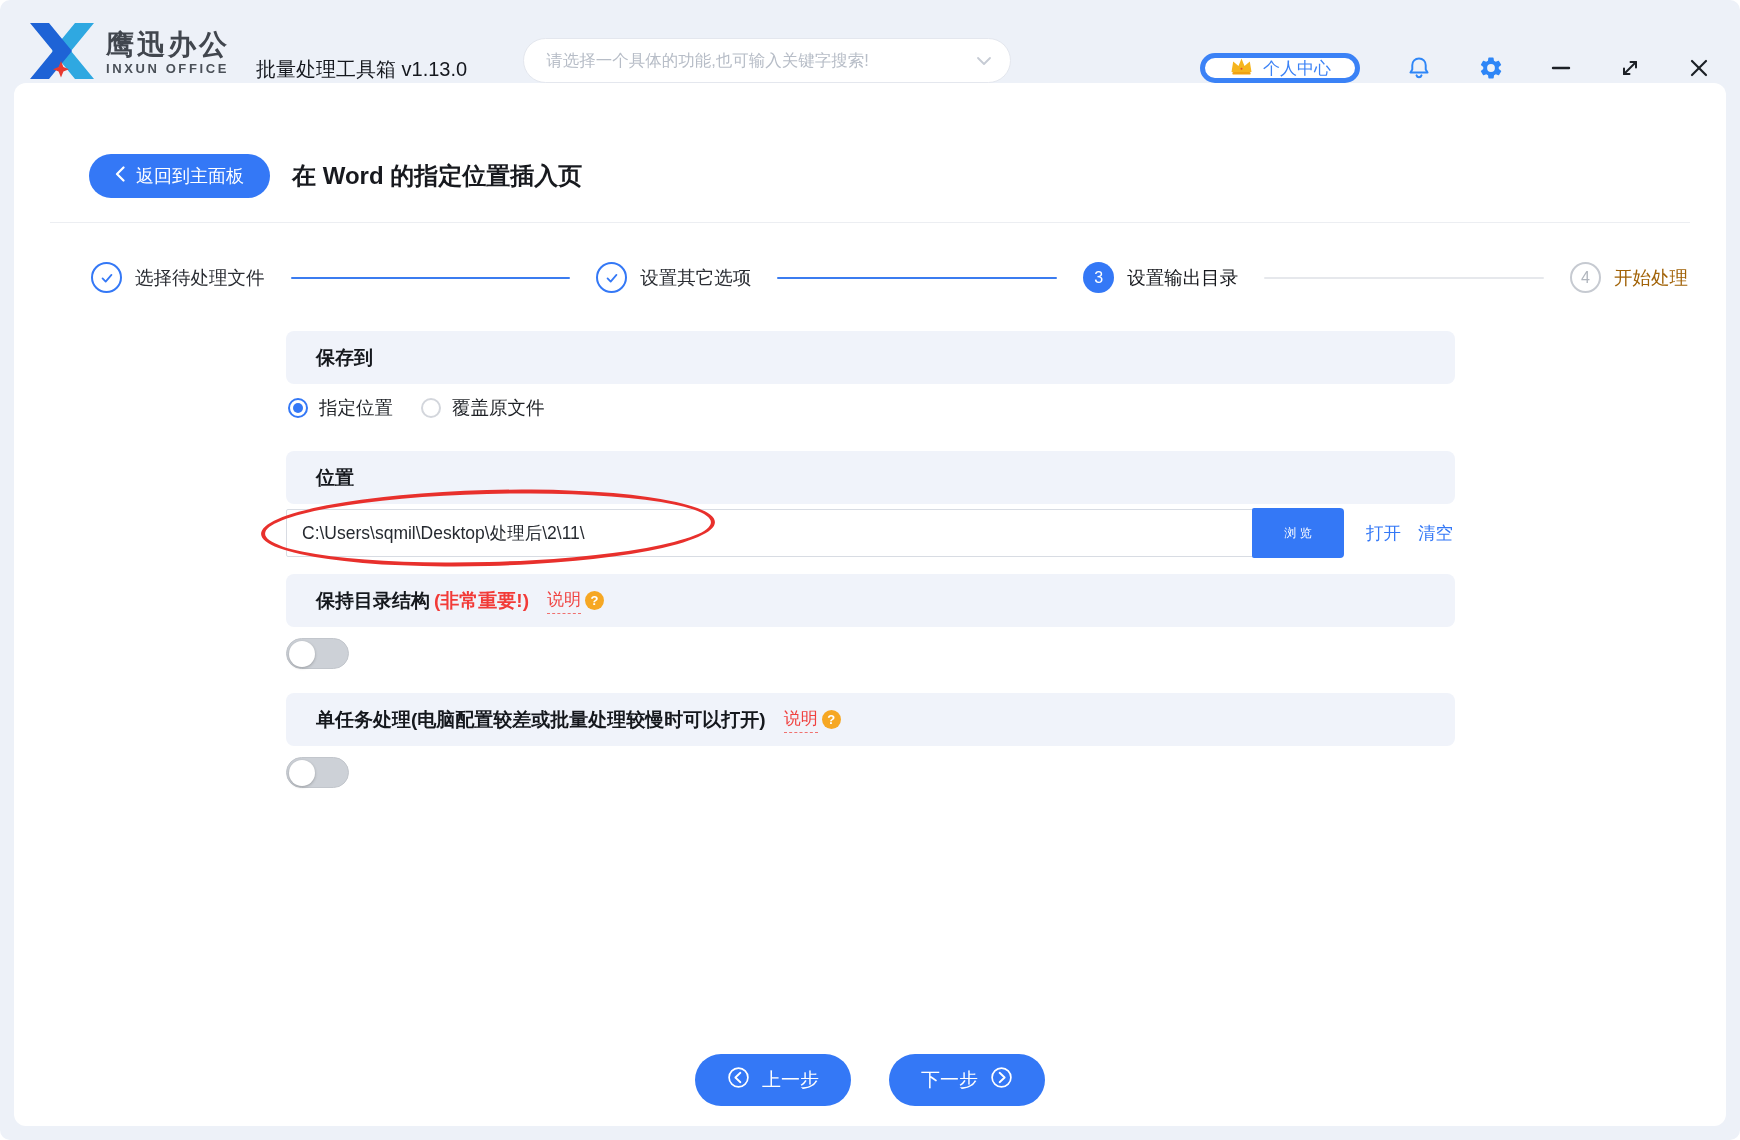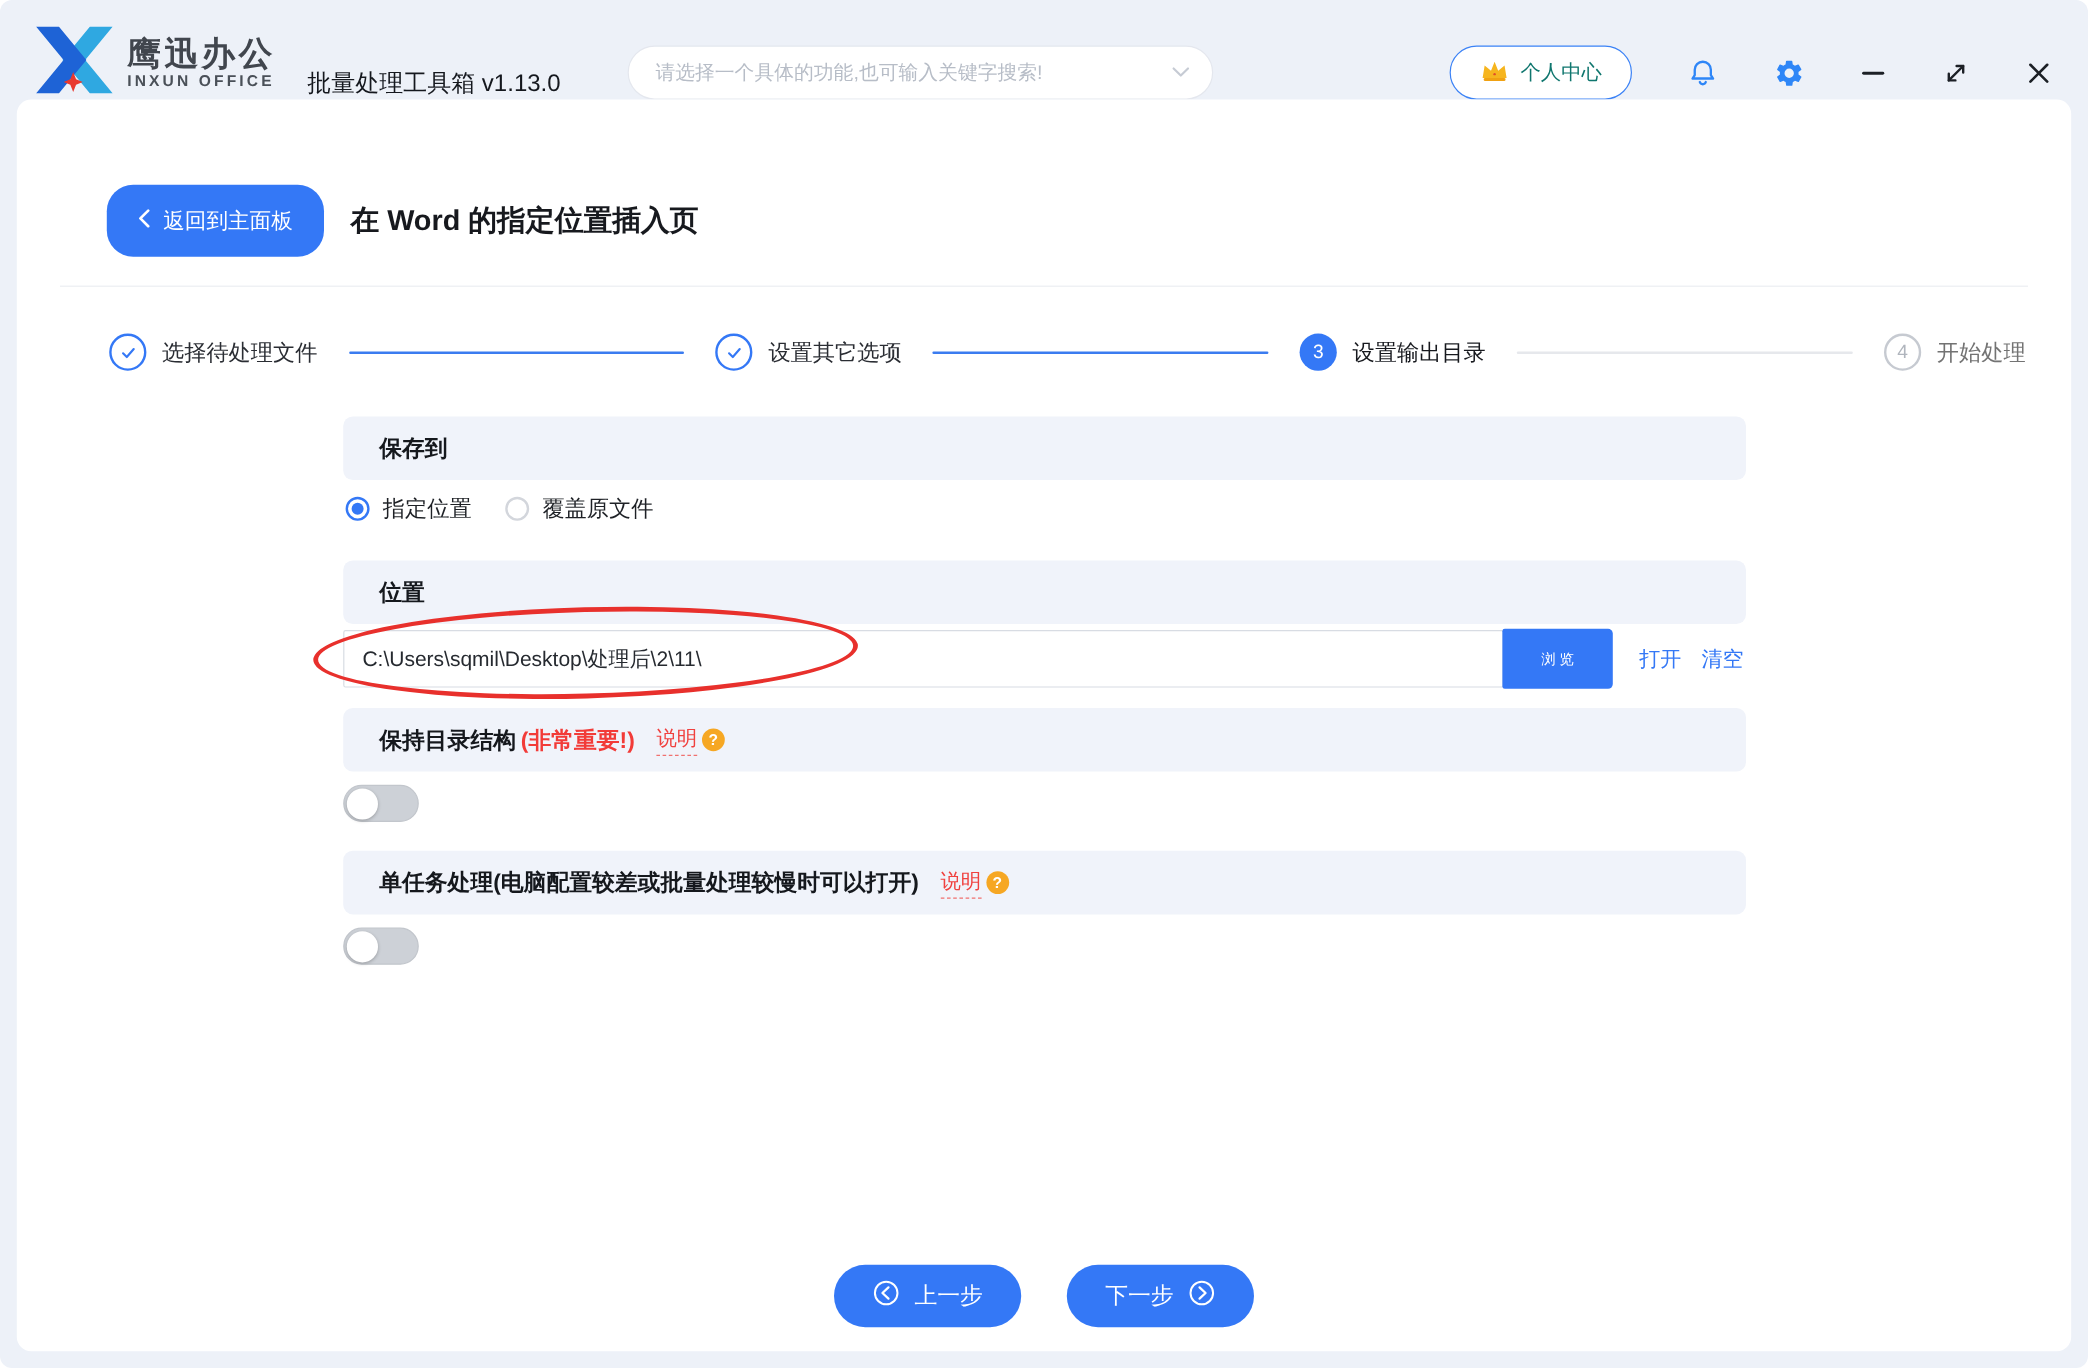--- a/index.html
+++ b/index.html
@@ -24,53 +24,53 @@
   .app-title { margin-left: 26px; font-size: 20px; color: #15181e; font-weight: 500; white-space: nowrap; }
   .search {
     margin-left: 56px; width: 488px; height: 45px;
     background: #fff; border: 1px solid #e4e7ee; border-radius: 23px;
     display: flex; align-items: center; padding: 0 18px 0 22px;
     color: #b7bdc7; font-size: 16.5px; cursor: text;
   }
   .search-placeholder { flex: 1; white-space: nowrap; overflow: hidden; }
   .top-right { margin-left: auto; display: flex; align-items: center; }
   .user-pill {
-    height: 45px; padding: 0 24px; border: 1px solid #3b82f6; border-radius: 23px;
+    height: 30px; padding: 0 24px; border: 5px solid #3b82f6; border-radius: 23px;
     background: #fff; display: flex; align-items: center; gap: 9px;
-    color: #0f766e; font-size: 17px; cursor: pointer; white-space: nowrap;
+    color: #3b82f6; font-size: 17px; cursor: pointer; white-space: nowrap;
   }
   .icon-btn { background: none; border: none; cursor: pointer; display: flex; align-items: center; }
   .ml46 { margin-left: 46px; }
   
   .card {
     position: absolute; left: 14px; right: 14px; top: 83px; height: 1043px;
     background: #ffffff; border-radius: 12px; padding: 0 36px;
   }
   .header-row { display: flex; align-items: center; gap: 22px; margin: 71px 0 0 39px; }
   .back-btn {
-    height: 60px; padding: 0 26px; background: #3478F6; color: #fff; border: none;
+    height: 44px; padding: 0 26px; background: #3478F6; color: #fff; border: none;
     border-radius: 22px; display: flex; align-items: center; gap: 11px;
     font-size: 18px; cursor: pointer; font-family: inherit; white-space: nowrap;
   }
   .page-title { font-size: 24px; font-weight: bold; color: #17191e; }
   .divider { height: 1px; background: #eceef2; margin-top: 24px; }
   
   .steps { display: flex; align-items: center; margin: 39px 2px 0 41px; }
   .step { display: flex; align-items: center; gap: 13px; white-space: nowrap; }
   .step-circle {
     width: 31px; height: 31px; border-radius: 50%;
     display: flex; align-items: center; justify-content: center; flex: none;
     font-size: 16px;
   }
   .step-circle.done { border: 2px solid #3478F6; }
   .step-circle.current { background: #3478F6; color: #fff; }
   .step-circle.pending { border: 2px solid #c6cad1; color: #b0b5bd; }
   .step-label { font-size: 18.5px; color: #2a2d33; }
   .step-label.current { color: #17191e; }
-  .step-label.pending { color: #737373; }
+  .step-label.pending { color: #a16207; }
   .connector { flex: 1; height: 2px; margin: 0 26px; border-radius: 1px; }
   .connector.blue { background: #3b7cf0; }
   .connector.gray { background: #e6e8ec; }
   
   .sections { margin: 38px 0 0 236px; width: 1169px; position: relative; }
   .band {
     height: 53px; border-radius: 8px; background: #F0F3FA;
     display: flex; align-items: center; padding: 0 30px;
     font-size: 19px; font-weight: bold; color: #15181d;
   }

